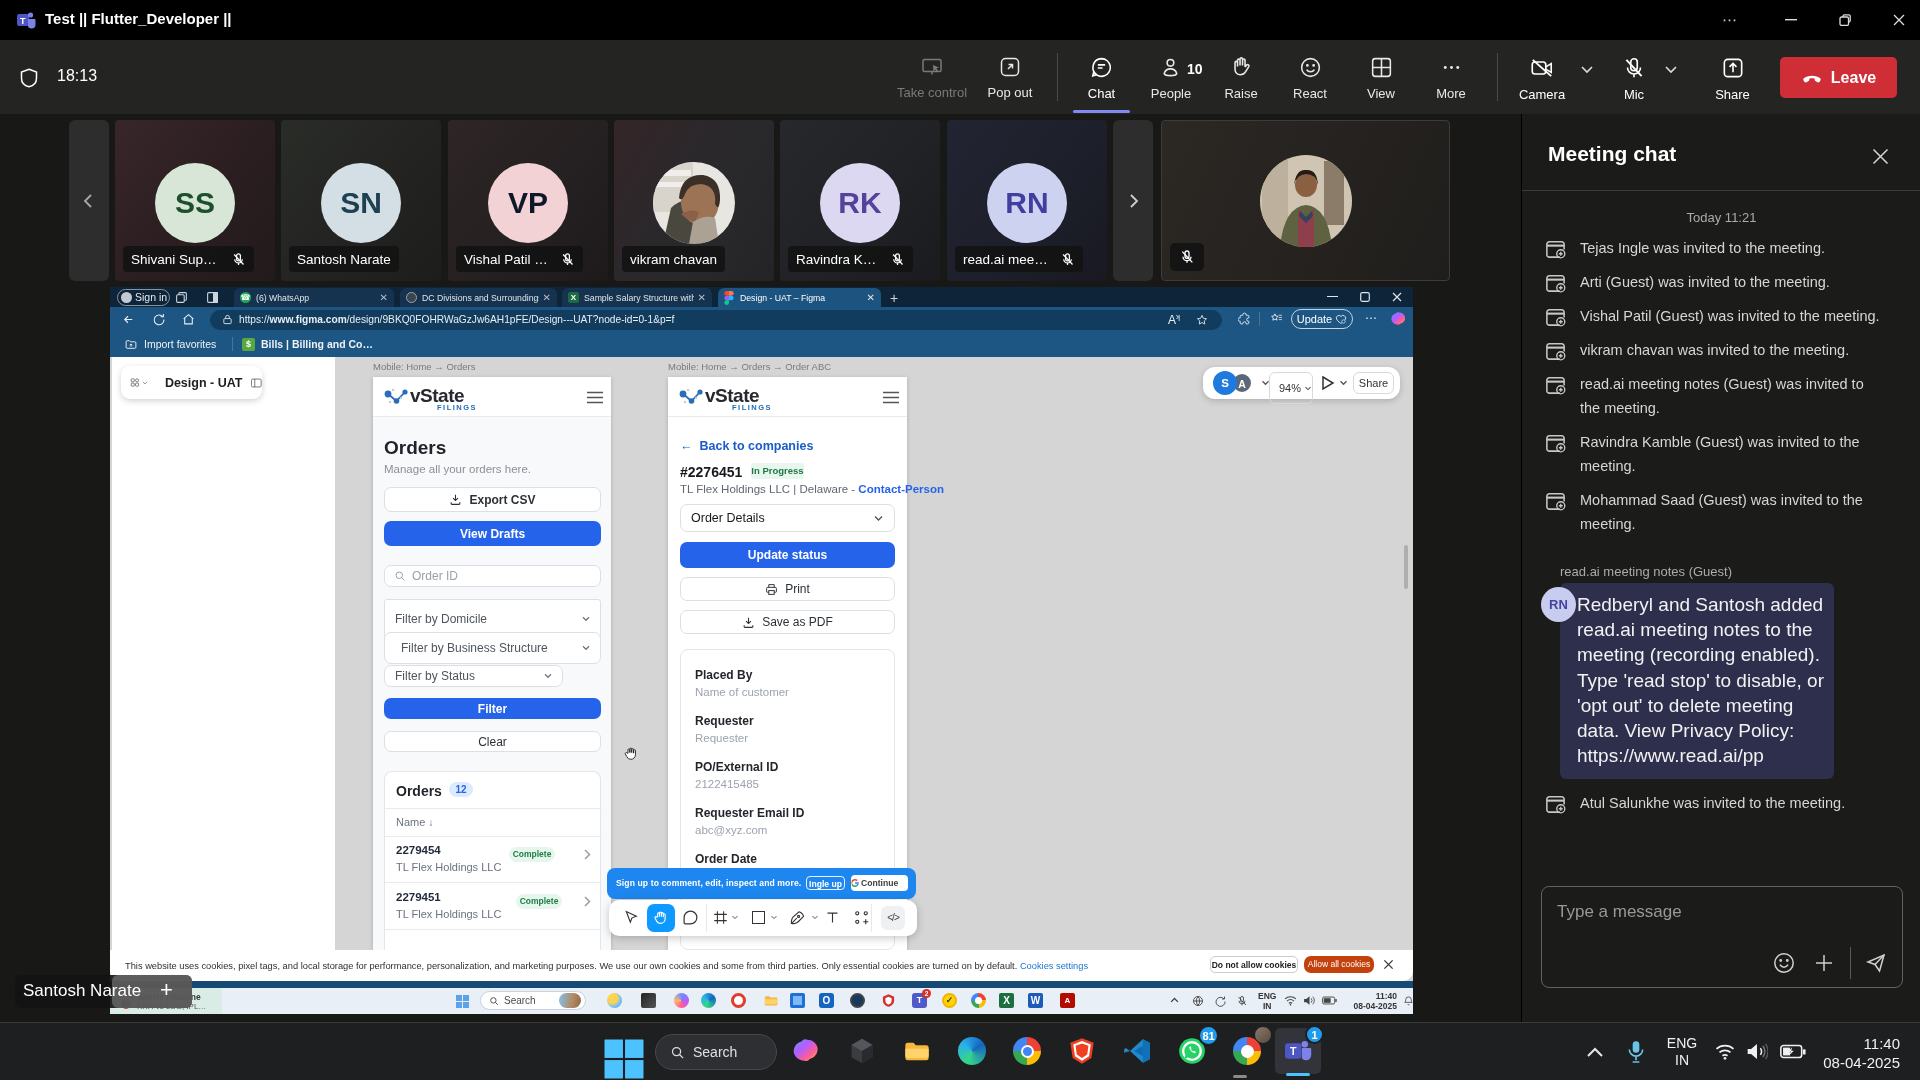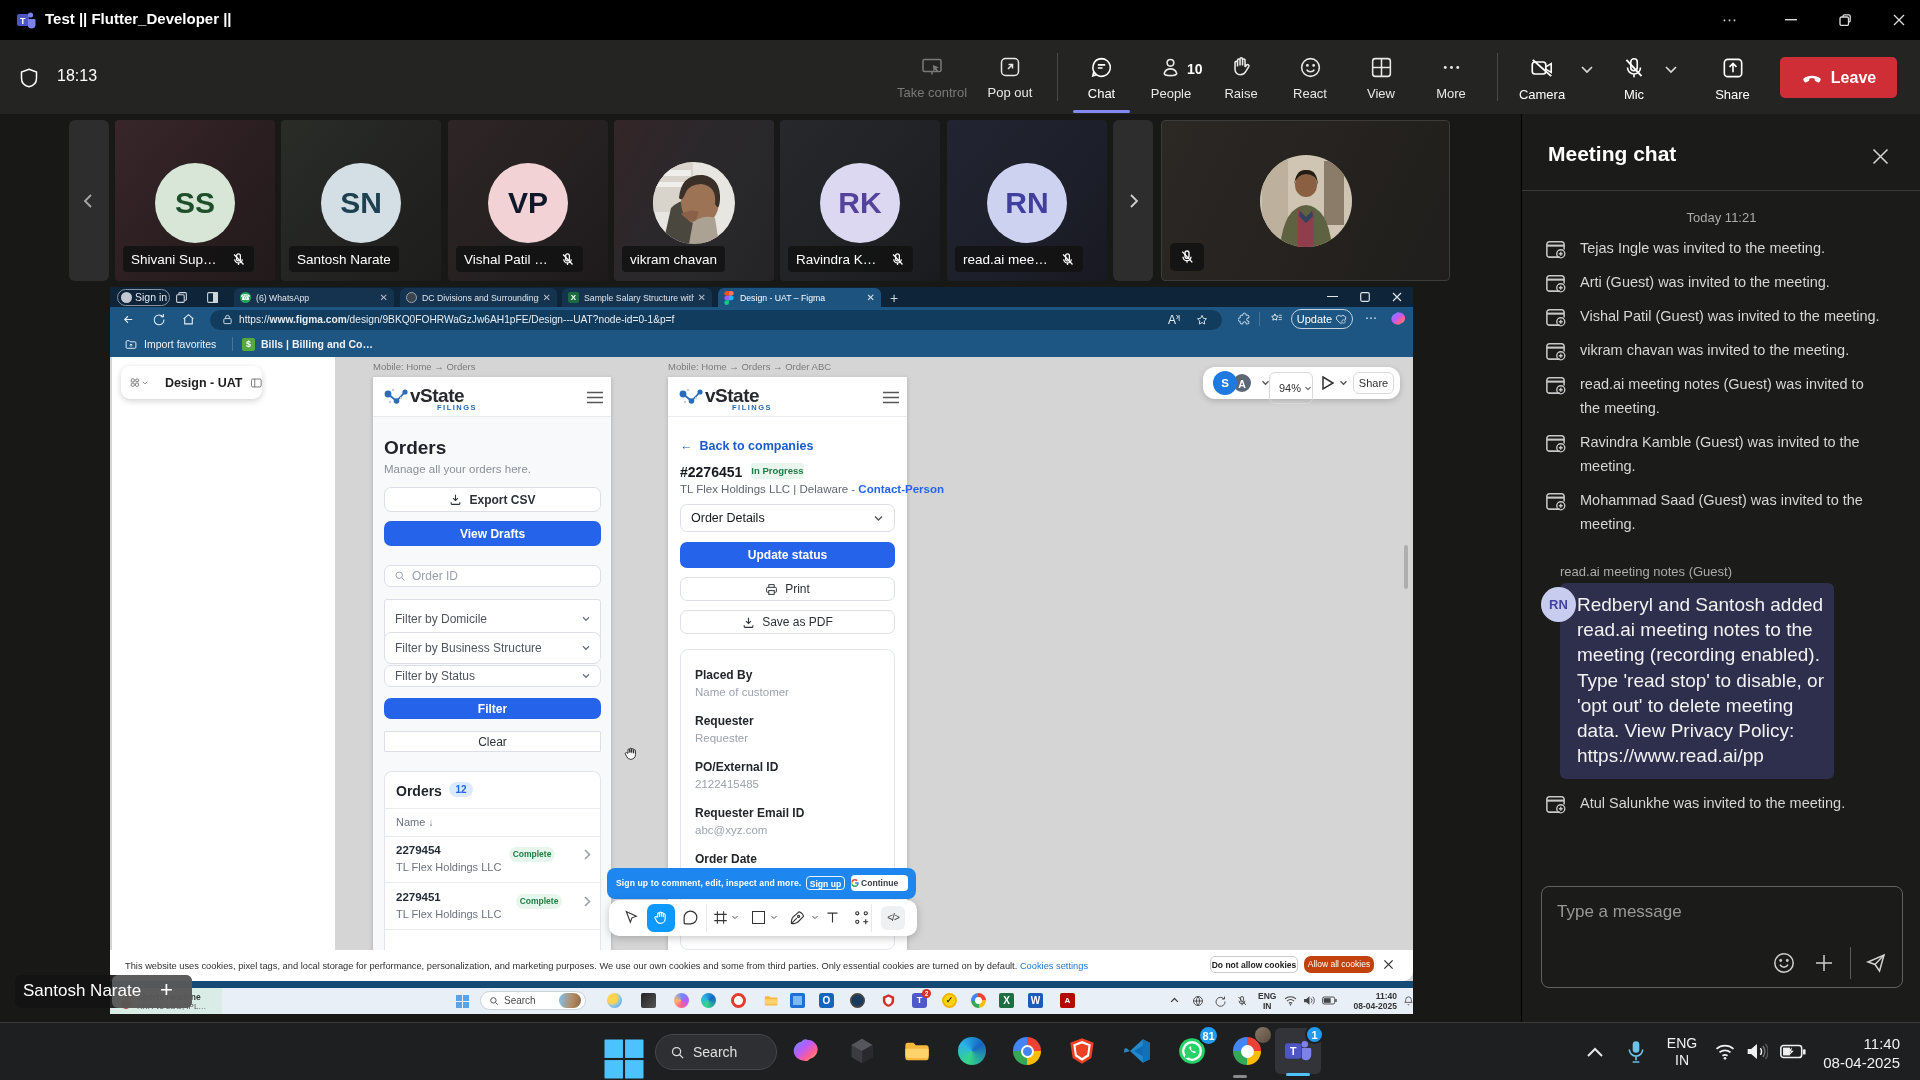--- a/index.html
+++ b/index.html
@@ -445,28 +445,28 @@
       <div class="abs" style="left:11px;top:144px;width:217px;height:25px;background:#2563eb;border-radius:7px;display:flex;align-items:center;justify-content:center;font-size:12px;color:#fff;font-weight:bold">View Drafts</div>
       <div class="abs" style="left:11px;top:188px;width:217px;height:22px;background:#fff;border:1px solid #dcdfe5;border-radius:7px;display:flex;align-items:center;font-size:12px;color:#9aa1ab">
         <svg style="margin:0 6px 0 9px" width="12" height="12" viewBox="0 0 24 24" fill="none" stroke="#9aa1ab" stroke-width="2">
             <circle cx="10.5" cy="10.5" r="6.5"></circle>
             <path d="M15.5 15.5L21 21"></path>
           </svg>
         Order ID</div>
       <div class="abs" style="left:11px;top:222px;width:217px;height:40px;background:#fff;border:1px solid #dcdfe5;border-radius:3px;display:flex;align-items:center;font-size:12px;color:#4e555e;padding-left:10px">Filter by Domicile<svg style="position:absolute;right:9px" width="10" height="6" viewBox="0 0 10 7" fill="none" stroke="#6b7280" stroke-width="1.4">
             <path d="M1.5 1.5L5 5l3.5-3.5"></path>
           </svg></div>
-      <div class="abs" style="left:11px;top:255px;width:217px;height:32px;background:#fff;border:1px solid #dcdfe5;border-radius:7px;display:flex;align-items:center;font-size:12px;color:#4e555e;padding-left:10px">Filter by Business Structure<svg style="position:absolute;right:9px" width="10" height="6" viewBox="0 0 10 7" fill="none" stroke="#6b7280" stroke-width="1.4">
+      <div class="abs" style="left:11px;top:255px;width:217px;height:32px;background:#fff;border:1px solid #dcdfe5;border-radius:7px;display:flex;align-items:center;font-size:12px;color:#4e555e;padding-left:16px">Filter by Business Structure<svg style="position:absolute;right:9px" width="10" height="6" viewBox="0 0 10 7" fill="none" stroke="#6b7280" stroke-width="1.4">
             <path d="M1.5 1.5L5 5l3.5-3.5"></path>
           </svg></div>
-      <div class="abs" style="left:11px;top:288px;width:217px;height:22px;background:#fff;border:1px solid #dcdfe5;border-radius:7px;display:flex;align-items:center;font-size:12px;color:#4e555e;padding-left:10px">Filter by Status<svg style="position:absolute;right:9px" width="10" height="6" viewBox="0 0 10 7" fill="none" stroke="#6b7280" stroke-width="1.4">
+      <div class="abs" style="left:11px;top:288px;width:179px;height:22px;background:#fff;border:1px solid #dcdfe5;border-radius:7px;display:flex;align-items:center;font-size:12px;color:#4e555e;padding-left:10px">Filter by Status<svg style="position:absolute;right:9px" width="10" height="6" viewBox="0 0 10 7" fill="none" stroke="#6b7280" stroke-width="1.4">
             <path d="M1.5 1.5L5 5l3.5-3.5"></path>
           </svg></div>
       <div class="abs" style="left:11px;top:321px;width:217px;height:21px;background:#2563eb;border-radius:7px;display:flex;align-items:center;justify-content:center;font-size:12px;color:#fff;font-weight:bold">Filter</div>
-      <div class="abs" style="left:11px;top:354px;width:217px;height:21px;background:#fff;border:1px solid #dcdfe5;border-radius:1px;display:flex;align-items:center;justify-content:center;font-size:12px;color:#2c3138">Clear</div>
+      <div class="abs" style="left:11px;top:354px;width:217px;height:21px;background:#fff;border:1px solid #dcdfe5;border-radius:7px;display:flex;align-items:center;justify-content:center;font-size:12px;color:#2c3138">Clear</div>
       <div class="abs" style="left:11px;top:394px;width:217px;height:179px;background:#fff;border:1px solid #e2e6ea;border-radius:8px 8px 0 0;border-bottom:none">
         <div class="abs" style="left:11px;top:11px;font-size:14px;font-weight:bold;color:#1f2329">Orders</div>
         <div class="abs" style="left:64px;top:10px;width:24px;height:15px;background:#dbeafe;border-radius:8px;font-size:10px;color:#2563eb;text-align:center;line-height:15px;font-weight:bold">12</div>
         <div class="abs" style="left:0;top:36px;width:217px;height:1px;background:#e8eaee"></div>
         <div class="abs" style="left:11px;top:44px;font-size:11px;color:#6b7280">Name <span style="font-size:10px">↓</span></div>
         <div class="abs" style="left:0;top:64px;width:217px;height:1px;background:#e8eaee"></div>
         <div class="abs" style="left:11px;top:72px;font-size:11.5px;font-weight:bold;color:#1f2937">2279454</div>
         <div class="abs" style="left:11px;top:89px;font-size:11px;color:#6b7280">TL Flex Holdings LLC</div>
         <div class="abs" style="left:124px;top:75px;width:46px;height:15px;background:#e7f6ec;border-radius:8px;font-size:8.5px;color:#1e7e44;text-align:center;line-height:15px;font-weight:bold">Complete</div>
         <svg class="abs" style="left:199px;top:77px" width="7" height="11" viewBox="0 0 7 11" fill="none" stroke="#9aa1ab" stroke-width="1.6">
@@ -528,21 +528,21 @@
         <div class="abs" style="left:14px;top:156px;font-size:12px;font-weight:bold;color:#23262b">Requester Email ID</div>
         <div class="abs" style="left:14px;top:174px;font-size:11.5px;color:#9ca3af">abc@xyz.com</div>
         <div class="abs" style="left:14px;top:202px;font-size:12px;font-weight:bold;color:#23262b">Order Date</div>
       </div>
     </div>
 
     <div class="abs" style="left:1294px;top:188px;width:4px;height:44px;background:#aeaeae;border-radius:2px"></div>
 
     <div class="abs" style="left:497px;top:511px;width:309px;height:31px;background:#1d87ef;border-radius:8px;color:#fff">
       <span style="position:absolute;left:9px;top:10px;font-size:8.6px;font-weight:bold;letter-spacing:.1px">Sign up to comment, edit, inspect and more.</span>
-      <span style="position:absolute;left:199px;top:8px;width:39px;height:14px;border:1px solid rgba(255,255,255,.9);border-radius:4px;font-size:8.6px;font-weight:bold;text-align:center;line-height:14px">Sign up</span>
+      <span style="position:absolute;left:199px;top:8px;width:39px;height:14px;border:1px solid rgba(255,255,255,.9);border-radius:4px;font-size:8.6px;font-weight:bold;text-align:center;line-height:14px">Ingle up</span>
       <span style="position:absolute;left:244px;top:7px;width:57px;height:16px;background:#fff;border-radius:4px;color:#3c4043;font-size:8.6px;font-weight:bold;text-align:left;line-height:16px"><svg width="8" height="8" viewBox="0 0 48 48" style="vertical-align:-1px;margin-right:2px">
             <path fill="#EA4335" d="M24 9.5c3.5 0 6.6 1.2 9.1 3.6l6.8-6.8C35.8 2.4 30.3 0 24 0 14.6 0 6.5 5.4 2.6 13.2l7.9 6.2C12.4 13.4 17.7 9.5 24 9.5z"></path>
             <path fill="#4285F4" d="M46.1 24.5c0-1.6-.1-3.1-.4-4.5H24v9.1h12.4c-.5 2.9-2.2 5.4-4.6 7l7.5 5.8c4.4-4.1 6.8-10.1 6.8-17.4z"></path>
             <path fill="#FBBC05" d="M10.5 28.6a14.5 14.5 0 0 1 0-9.2l-7.9-6.2a24 24 0 0 0 0 21.6z"></path>
             <path fill="#34A853" d="M24 48c6.3 0 11.6-2.1 15.4-5.7l-7.5-5.8c-2.1 1.4-4.8 2.3-7.9 2.3-6.3 0-11.6-3.9-13.5-9.4l-7.9 6.2C6.5 42.6 14.6 48 24 48z"></path>
           </svg>Continue</span>
     </div>
 
     <div class="abs" style="left:499px;top:543px;width:308px;height:36px;background:#fff;border-radius:10px;box-shadow:0 2px 8px rgba(0,0,0,.22)">
       <svg class="abs" style="left:14px;top:9px" width="16" height="17" viewBox="0 0 24 24" fill="none" stroke="#333" stroke-width="1.7">

